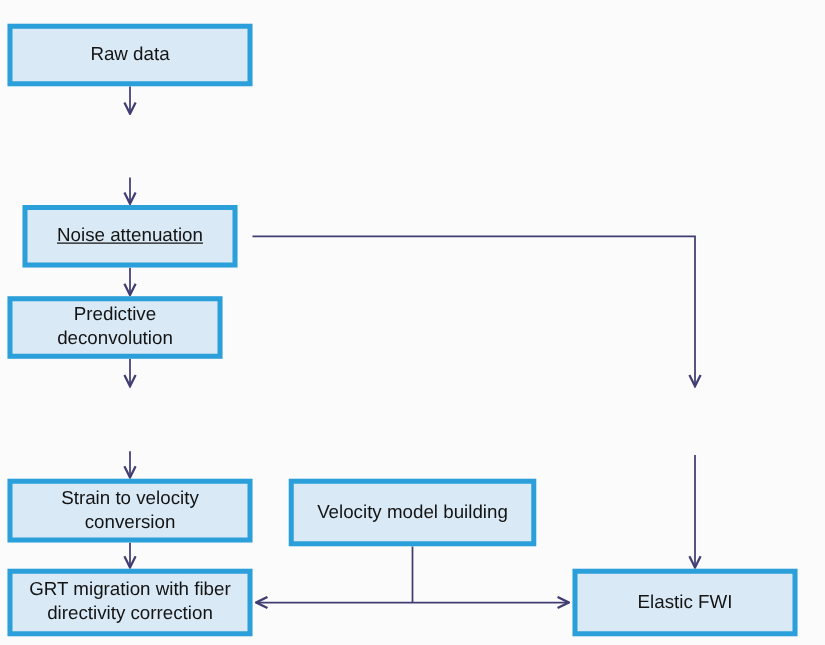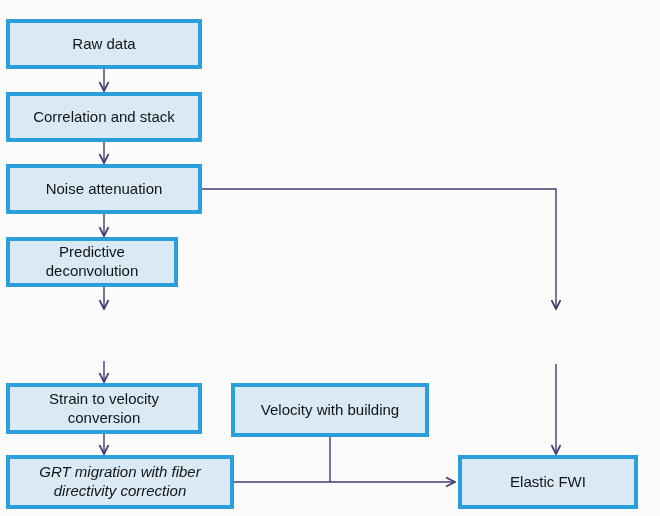--- a/index.html
+++ b/index.html
@@ -65,43 +65,40 @@
     <path class="edge" d="M556,364 L556,454" marker-end="url(#arrow)"></path>
 
     <path class="edge" d="M330,437 L330,482"></path>
     <path class="edge" d="M205,482 L455,482" marker-start="url(#arrow)" marker-end="url(#arrow)"></path>
   </svg>
 
   <div class="node" style="left:6px; top:19px; width:196px; height:50px;">
     <span>Raw data</span>
   </div>
 
-  <div class="node" style="left:6px; top:92px; width:196px; height:50px;">
-    <span>Correlation and stack</span>
-  </div>
 
-  <div class="node" style="left:6px; top:164px; width:196px; height:50px;">
+  <div class="node" style="left:18px; top:164px; width:172px; height:50px;text-decoration:underline;">
     <span>Noise attenuation</span>
   </div>
 
   <div class="node" style="left:6px; top:237px; width:172px; height:50px;">
     <span>Predictive deconvolution</span>
   </div>
 
 
   <div class="node" style="left:6px; top:383px; width:196px; height:51px;">
     <span>Strain to velocity conversion</span>
   </div>
 
-  <div class="node" style="left:6px; top:455px; width:228px; height:54px;font-style:italic;">
+  <div class="node" style="left:6px; top:455px; width:196px; height:54px;">
     <span>GRT migration with fiber directivity correction</span>
   </div>
 
   <div class="node" style="left:231px; top:383px; width:198px; height:54px;">
-    <span>Velocity with building</span>
+    <span>Velocity model building</span>
   </div>
 
 
   <div class="node" style="left:458px; top:455px; width:180px; height:54px;">
     <span>Elastic FWI</span>
   </div>
 
 </div>
 
 </body></html>

